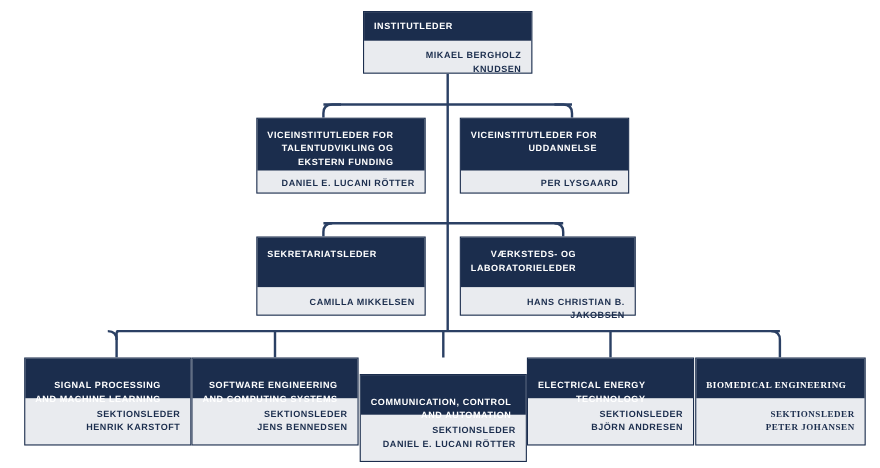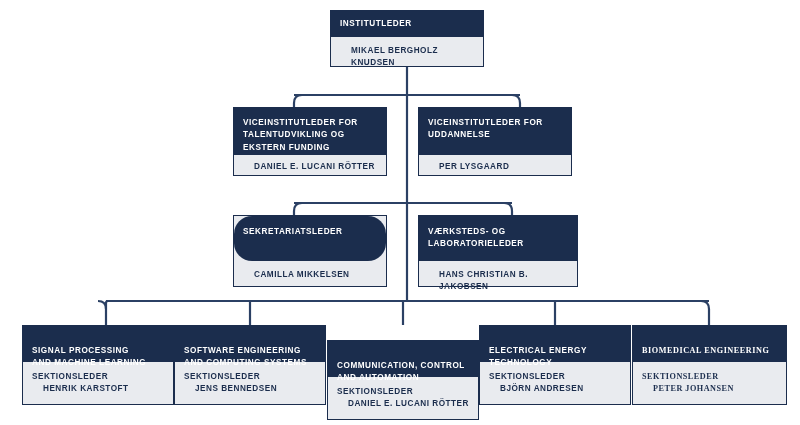--- a/index.html
+++ b/index.html
@@ -10,20 +10,21 @@
     width: 800px;
     height: 425px;
     background: #ffffff;
     font-family: "Liberation Sans", sans-serif;
     overflow: hidden;
   }
   #chart-root {
     position: relative;
     width: 800px;
     height: 393px;
+    text-align: right;
   }
 
   
   #connector-layer {
     position: absolute;
     left: 0;
     top: 0;
     width: 800px;
     height: 425px;
     pointer-events: none;
@@ -86,21 +87,21 @@
   #box-vice-talent { left: 233px; top: 107px; width: 154px; height: 69px; }
   #box-vice-talent .box-header { height: 47px; align-items: flex-start; padding-top: 9px; }
   #box-vice-talent .box-body { height: 22px; padding-top: 6px; }
 
   #box-vice-uddannelse { left: 418px; top: 107px; width: 154px; height: 69px; }
   #box-vice-uddannelse .box-header { height: 47px; align-items: flex-start; padding-top: 9px; }
   #box-vice-uddannelse .box-body { height: 22px; padding-top: 6px; }
 
   
   #box-sekretariat { left: 233px; top: 215px; width: 154px; height: 72px; }
-  #box-sekretariat .box-header { height: 45px; align-items: flex-start; padding-top: 10px; border-radius: 18px; }
+  #box-sekretariat .box-header { height: 45px; align-items: flex-start; padding-top: 10px; }
   #box-sekretariat .box-body { height: 27px; padding-top: 8px; }
 
   #box-vaerksted { left: 418px; top: 215px; width: 160px; height: 72px; }
   #box-vaerksted .box-header { height: 45px; align-items: flex-start; padding-top: 10px; }
   #box-vaerksted .box-body { height: 27px; padding-top: 8px; }
 
   
   .section-box {
     top: 325px;
     width: 152px;

